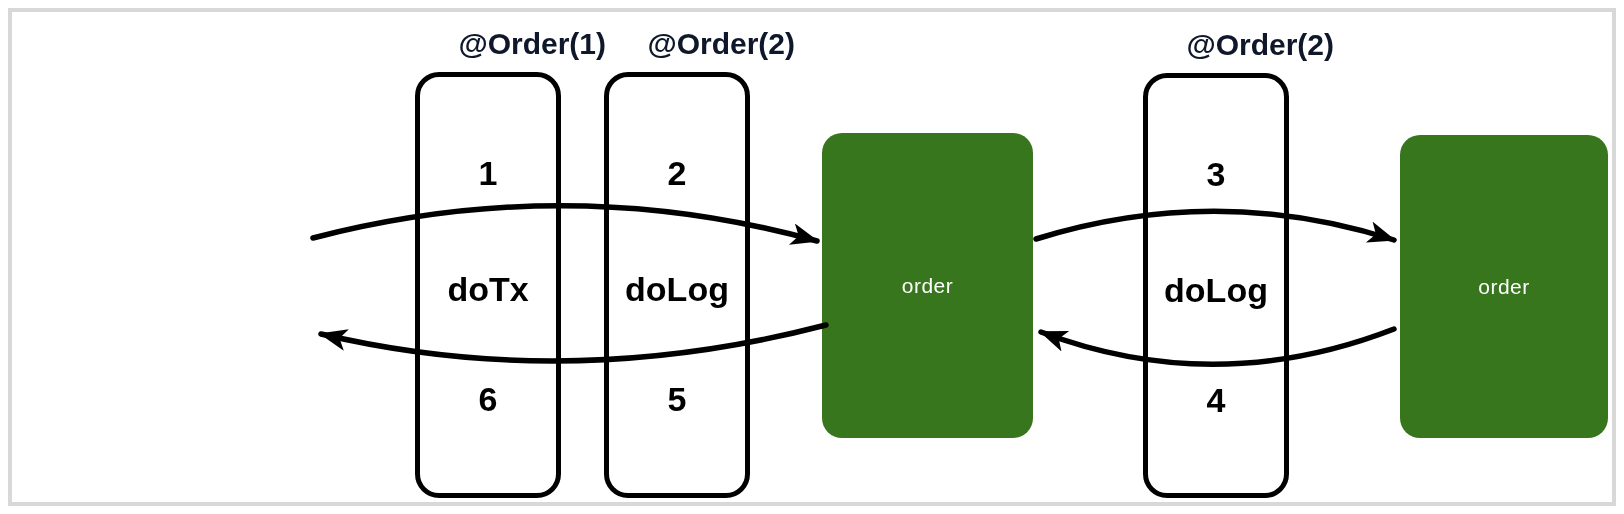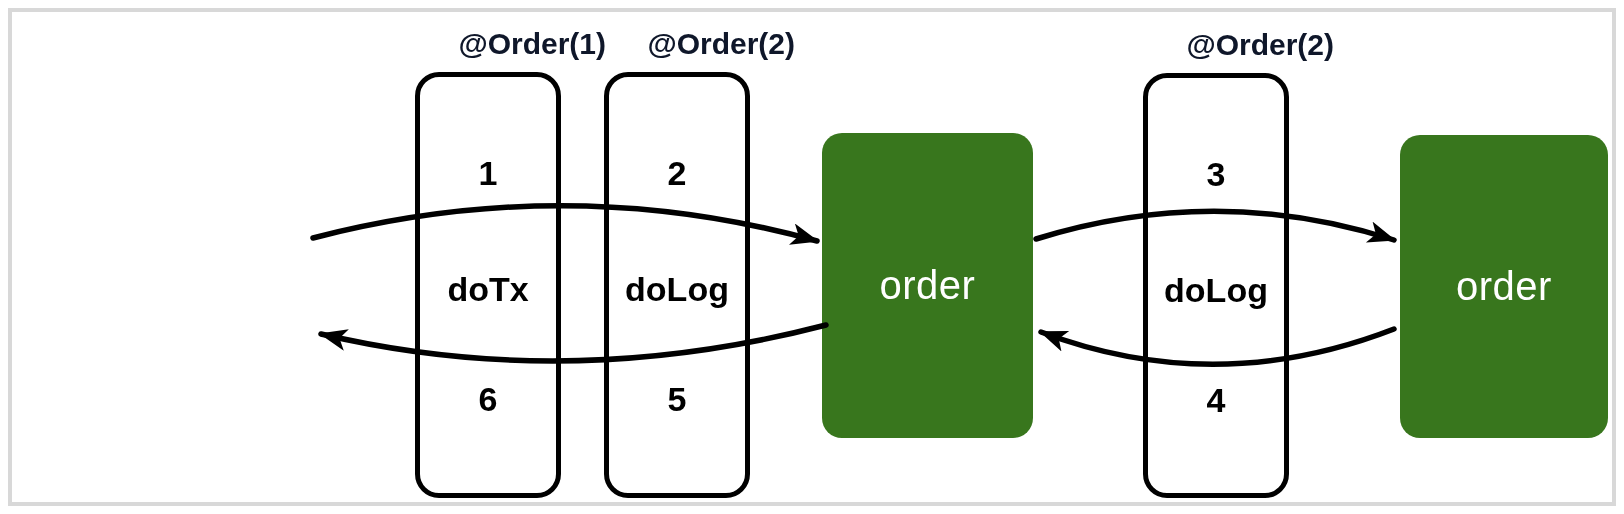--- a/index.html
+++ b/index.html
@@ -29,21 +29,21 @@
     border-radius: 20px;
     color: #ffffff;
     display: flex;
     flex-direction: column;
     align-items: center;
     justify-content: center;
     text-align: center;
     z-index: 2;
   }
   .node .nline {
-    font-size: 40px;
+    font-size: 21px;
     line-height: 41px;
     font-weight: 400;
     letter-spacing: 0.5px;
   }
   .node-client { left: 12px; top: 192px; width: 303px; height: 190px; }
   .node-client .nline { font-size: 30px; }
   .node-service { left: 822px; top: 133px; width: 211px; height: 305px; }
   .node-repository { left: 1400px; top: 135px; width: 208px; height: 303px; }
 
   

